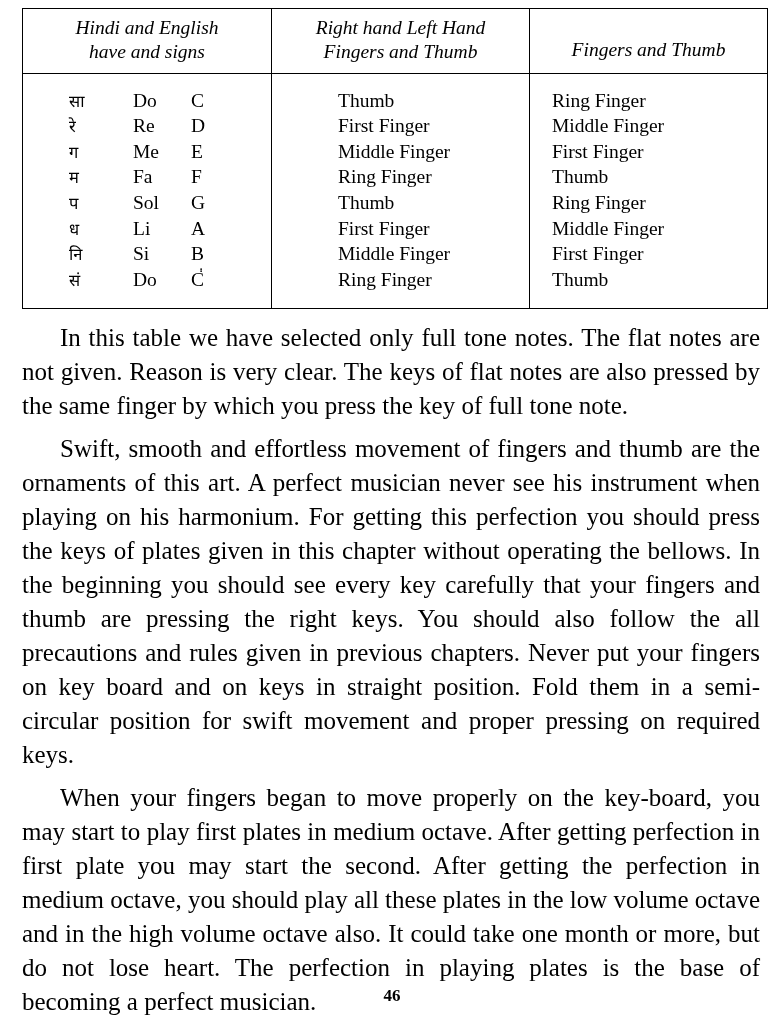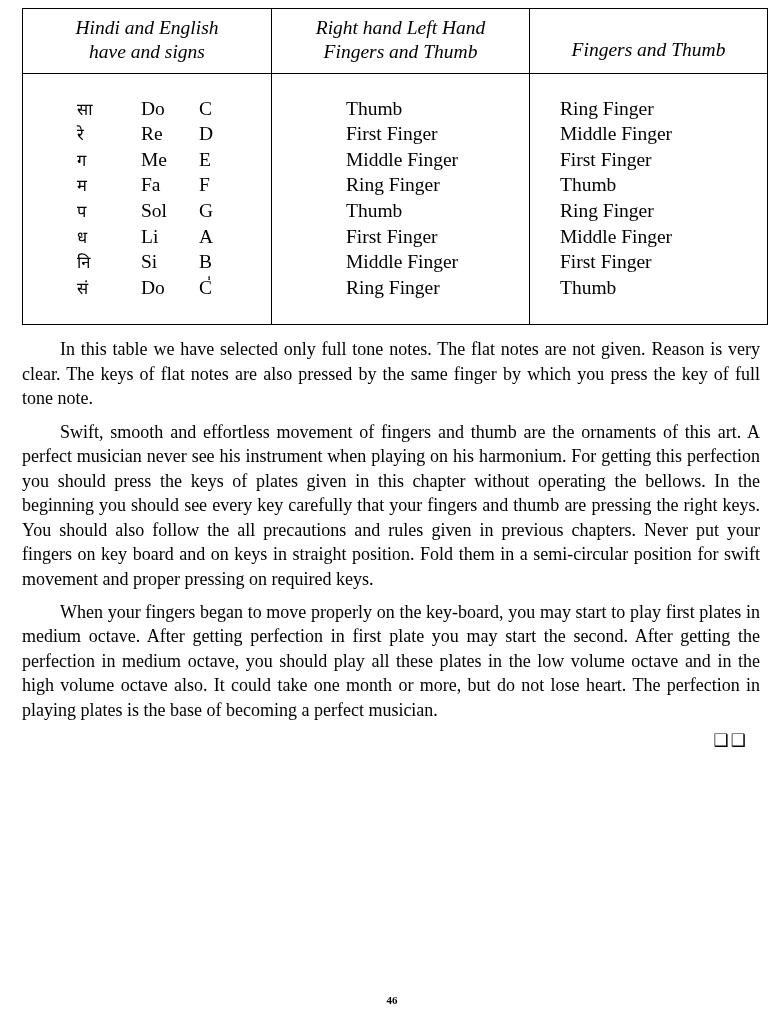--- a/index.html
+++ b/index.html
@@ -48,21 +48,21 @@
 
   .head-two-line { display: block; }
 
   th.col-a .h-line { text-align: center; }
   th.col-b .h-line { }
   th.col-c .h-line { text-align: center; }
 
   table.notes-table td {
     font-size: 19.5px;
     line-height: 1.0;
-    padding: 16px;
+    padding: 8px;
     vertical-align: top;
   }
   .cell-pad {
     padding: 6px 0 8px 0;
   }
   .row-line {
     height: 25.6px;
     line-height: 25.6px;
     white-space: nowrap;
   }
@@ -98,21 +98,21 @@
     left: 50%;
     transform: translateX(-50%);
     font-size: 15px;
     line-height: 1;
   }
   .col-b-inner { padding-left: 58px; }
   .col-c-inner { padding-left: 14px; }
 
   
   .para {
-    font-size: 18px;
+    font-size: 25px;
     line-height: 1.36;
     text-align: justify;
     text-justify: inter-word;
     text-indent: 38px;
     margin: 9px 0 0 0;
     padding: 0 2px 0 0;
   }
   .para:first-of-type { margin-top: 12px; }
 
   .end-mark {
@@ -123,21 +123,21 @@
     padding-right: 14px;
     font-family: "DejaVu Sans", sans-serif;
   }
 
   .page-number {
     position: absolute;
     bottom: 18px;
     left: 0;
     width: 784px;
     text-align: center;
-    font-size: 11px;
+    font-size: 17px;
     font-weight: bold;
     font-family: "Liberation Serif", serif;
   }
 </style>
 </head>
 <body>
 
 <div class="page">
 
   <table class="notes-table">

